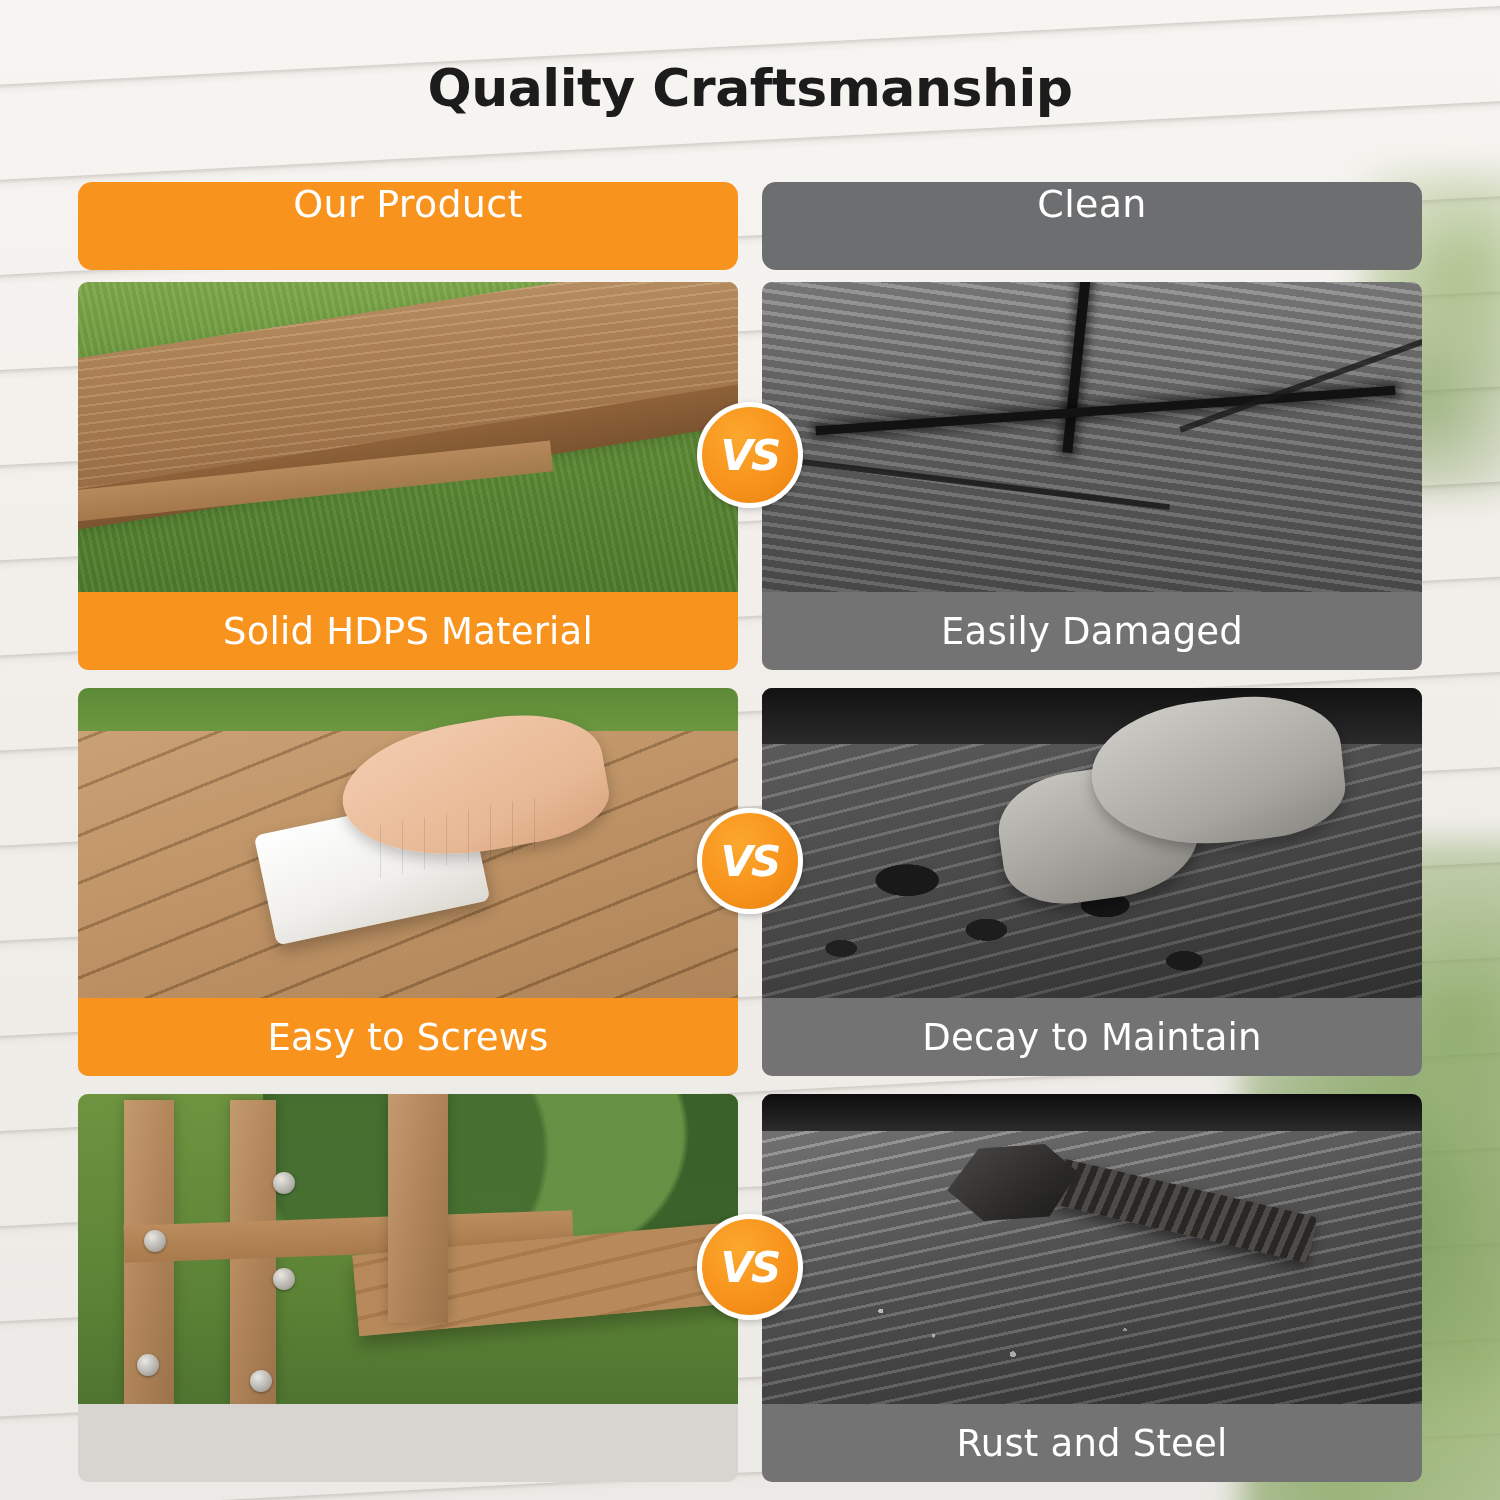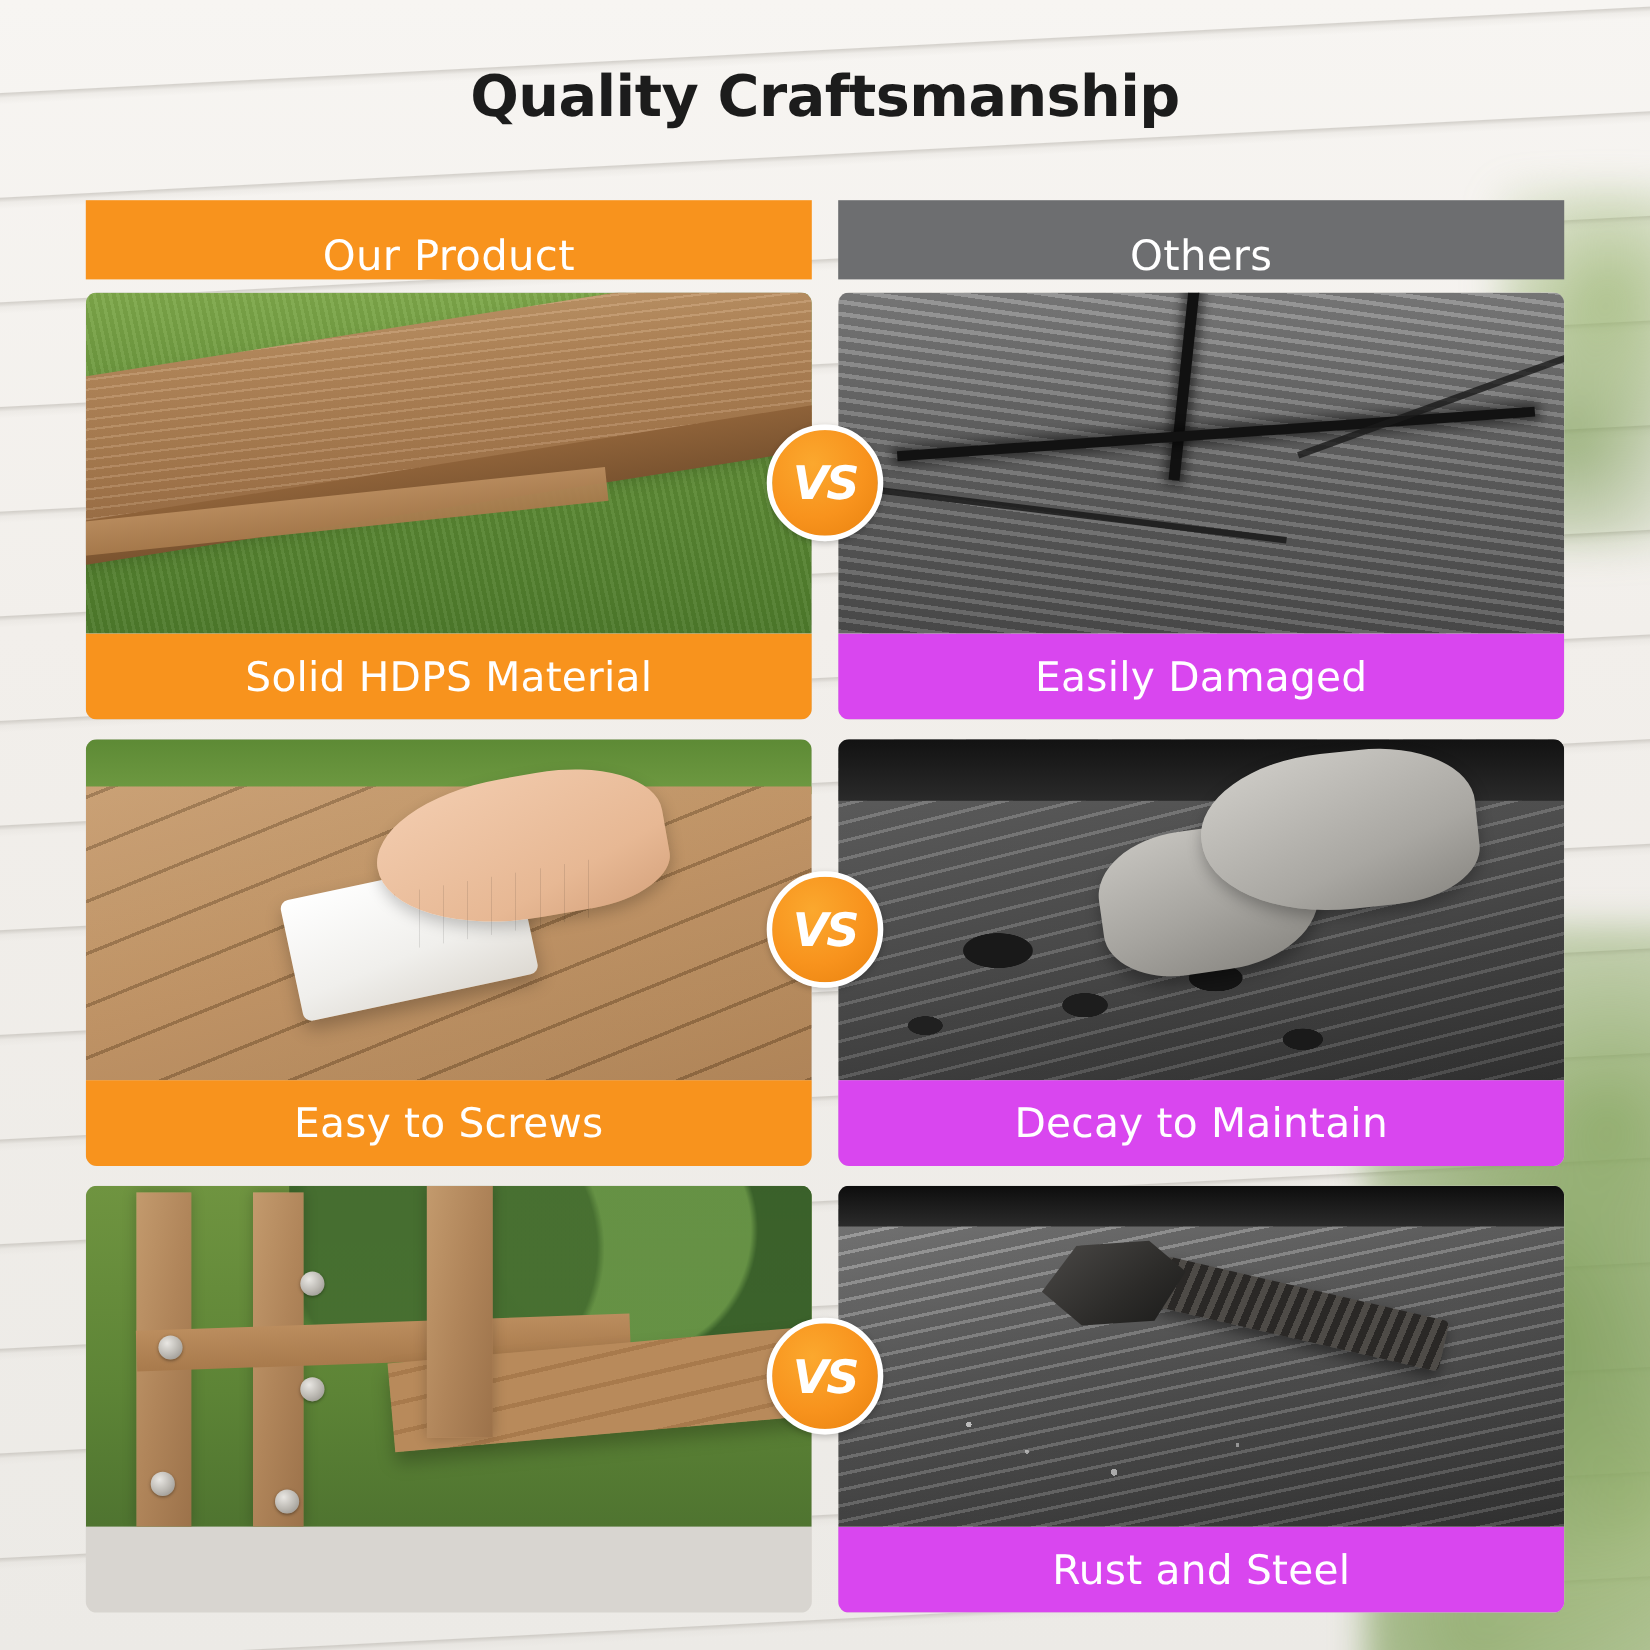--- a/index.html
+++ b/index.html
@@ -89,24 +89,24 @@
     left: 78px;
     width: 1344px;
   }
   .header-row {
     display: flex;
     gap: 24px;
     margin-bottom: 12px;
   }
   .col-header {
     flex: 1 1 0;
-    height: 72px;
-    border-radius: 0;
+    height: 88px;
+    border-radius: 14px;
     display: flex;
-    align-items: flex-end;
+    align-items: flex-start;
     justify-content: center;
     color: #ffffff;
     font-size: 38px;
     letter-spacing: 0.3px;
   }
   .col-header.ours { background: #F8931D; }
   .col-header.others { background: #6D6E70; }
 
   .pair-row {
     display: flex;
@@ -130,21 +130,21 @@
   .caption {
     height: 78px;
     display: flex;
     align-items: center;
     justify-content: center;
     color: #ffffff;
     font-size: 37px;
     letter-spacing: 0.2px;
   }
   .cell.ours .caption { background: #F8931D; }
-  .cell.others .caption { background: #d946ef; }
+  .cell.others .caption { background: #737373; }
   .cell.ours { border-radius: 10px; }
 
   
   .vs-badge {
     position: absolute;
     left: 50%;
     top: 173px;
     transform: translate(-50%, -50%);
     width: 96px;
     height: 96px;
@@ -417,21 +417,21 @@
 
   <div class="title">Quality Craftsmanship</div>
 
   <div class="grid">
 
     <div class="header-row">
       <div class="col-header ours">
         <span>Our Product</span>
       </div>
       <div class="col-header others">
-        <span>Others</span>
+        <span>Clean</span>
       </div>
     </div>
 
     <div class="pair-row">
       <div class="cell ours">
         <div class="photo">
           <div class="grass"></div>
           <div class="plank-main"></div>
           <div class="plank-edge"></div>
           <div class="plank-lower"></div>

